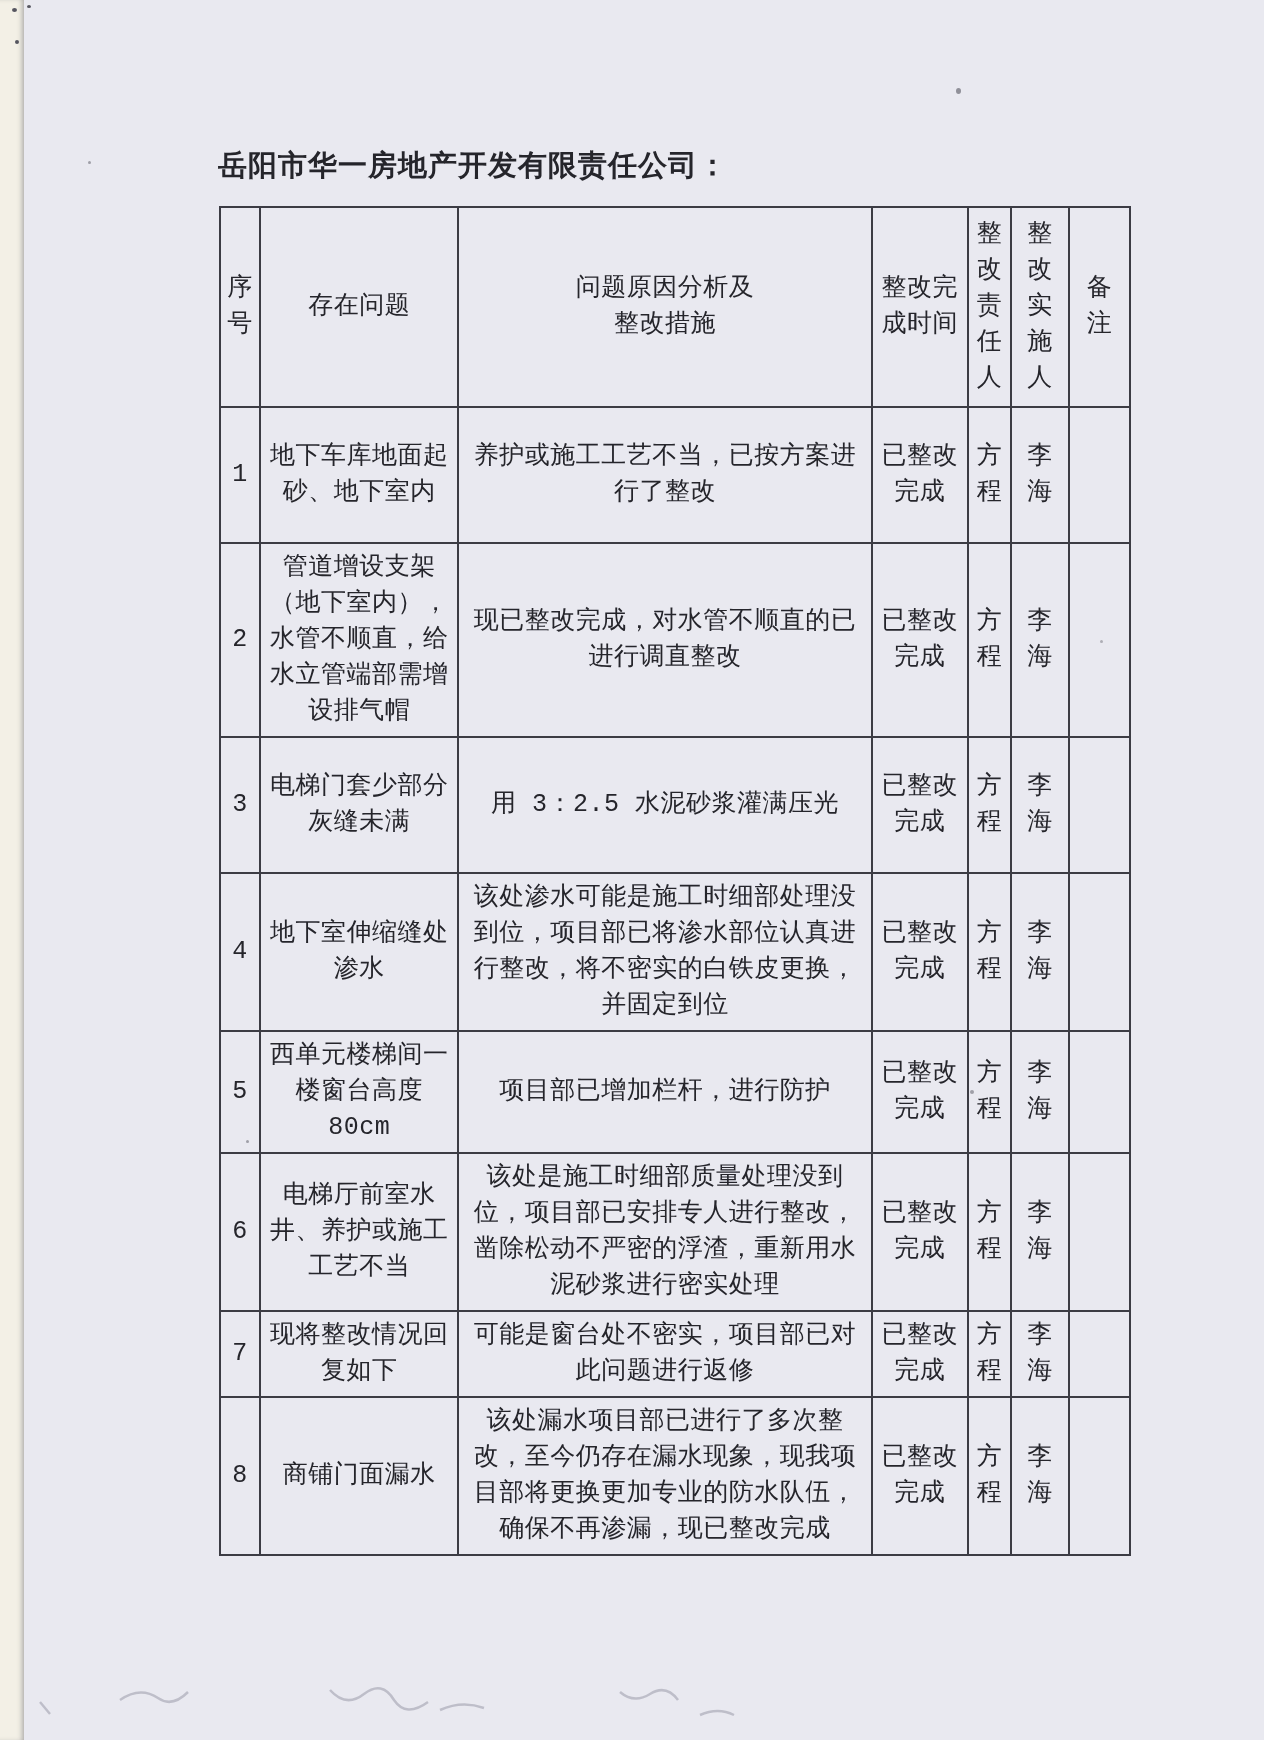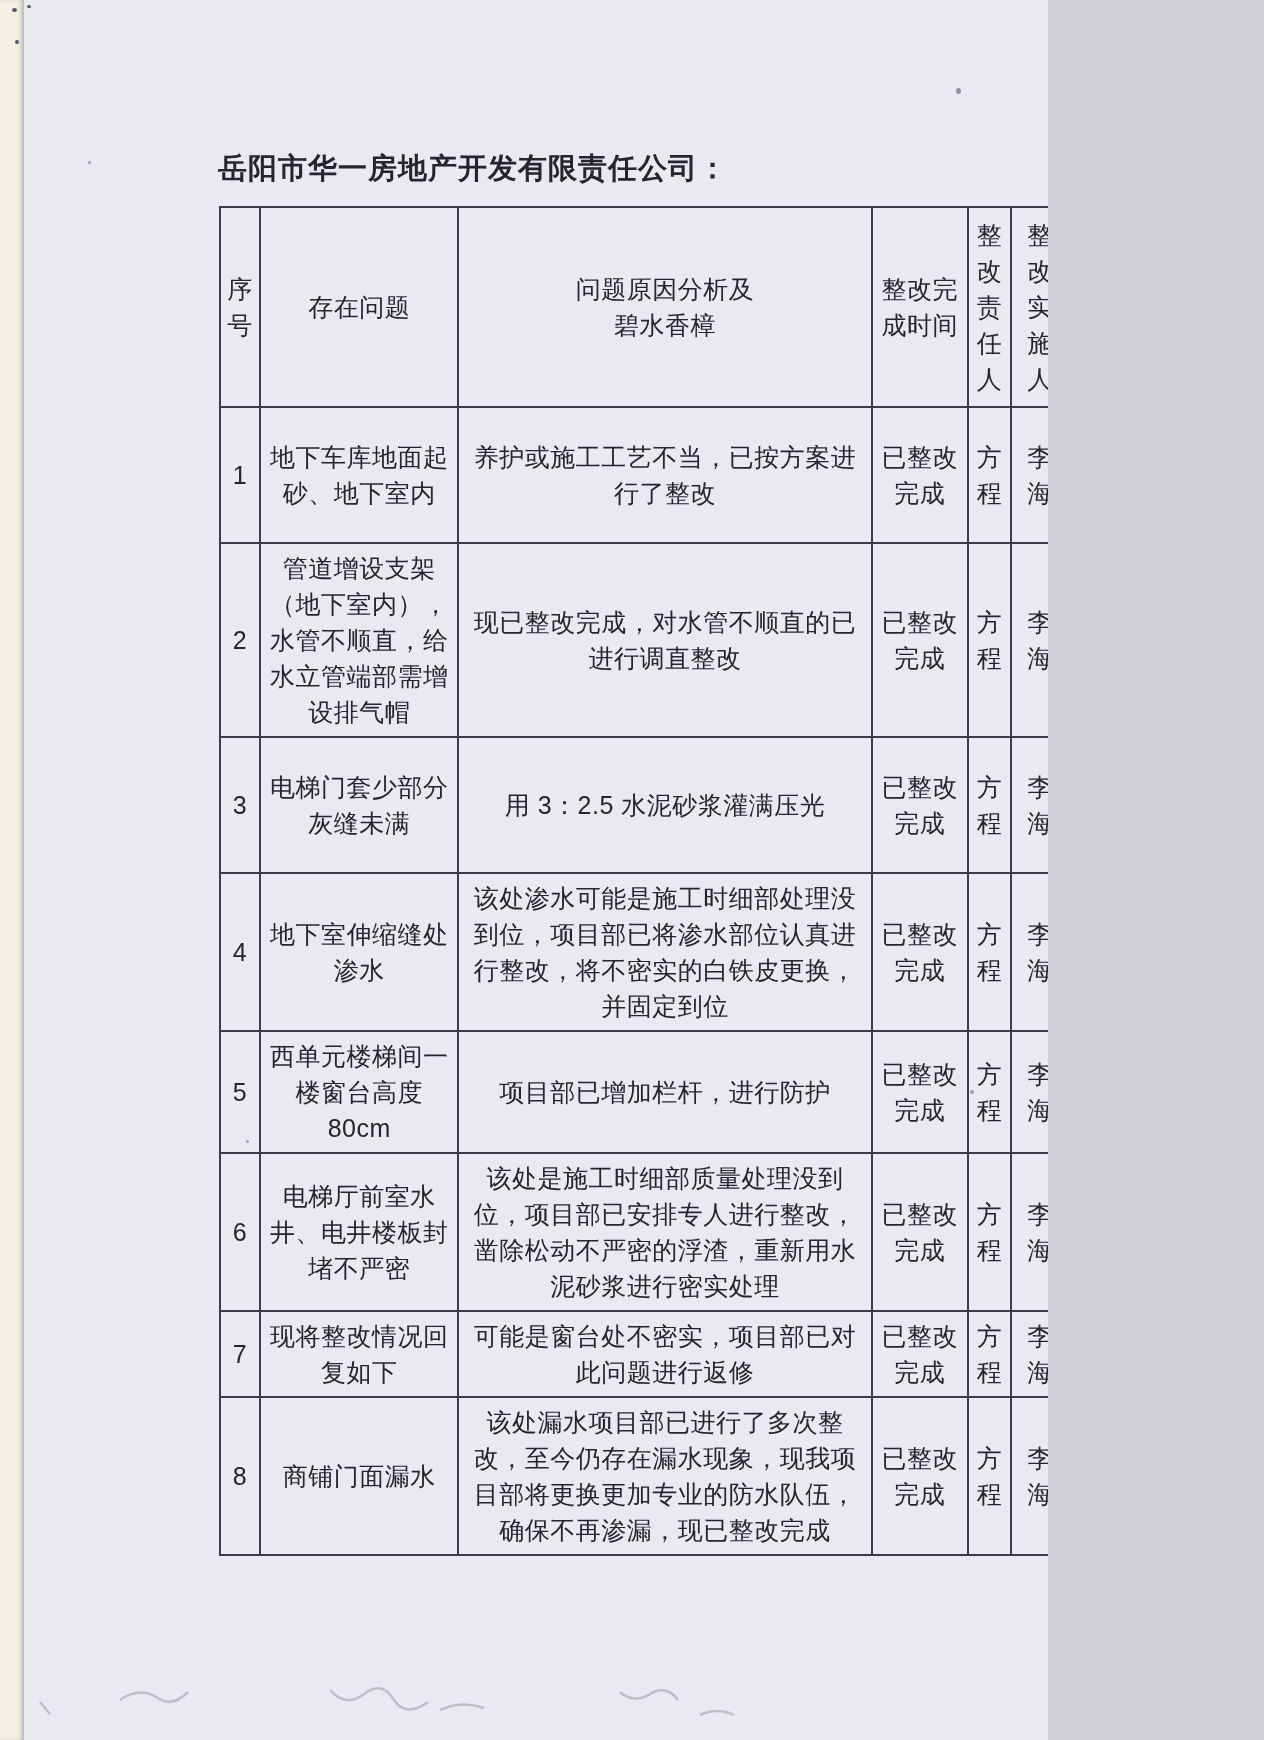--- a/index.html
+++ b/index.html
@@ -1,20 +1,20 @@
 <!DOCTYPE html>
 <html style="--bg: #e9e9f0; --edge: #f3f0e6; --ink: #25252b; --line: #3c3c44;"><head>
 <meta charset="utf-8">
 <style>
   html,body{margin:0;padding:0;background:#cfcfd6;}
   .page{
     position:relative;
-    width:1048px;height:1740px;
+    width:1264px;height:1740px;
     background:var(--bg,#e9e9f0);
-    font-family:Liberation Sans, sans-serif;
+    font-family:Liberation Mono, monospace;
     color:var(--ink,#25252b);
     overflow:hidden;
   }
   
   .edge-strip{
     position:absolute;left:0;top:0;width:24px;height:1740px;
     background:var(--edge,#f3f0e6);
     box-shadow:inset -4px 0 5px -2px rgba(90,90,100,.45);
   }
   .content{position:absolute;left:218px;top:148px;width:916px;}
@@ -95,21 +95,21 @@
         <col class="c4">
           <col class="c5">
           <col class="c6">
       </colgroup>
       <thead>
         <tr>
           <th>序
 号</th>
           <th>存在问题</th>
           <th>问题原因分析及
-碧水香樟</th>
+整改措施</th>
           <th>整改完
 成时间</th>
           <th>整
 改
 责
 任
 人</th>
           <th>整
 改
 实
@@ -175,21 +175,21 @@
             <td>已整改
 完成</td>
             <td>方
 程</td>
             <td>李
 海</td>
             <td></td>
           </tr>
           <tr>
             <td>6</td>
-            <td>电梯厅前室水井、电井楼板封堵不严密</td>
+            <td>电梯厅前室水井、养护或施工工艺不当</td>
             <td>该处是施工时细部质量处理没到位，项目部已安排专人进行整改，凿除松动不严密的浮渣，重新用水泥砂浆进行密实处理</td>
             <td>已整改
 完成</td>
             <td>方
 程</td>
             <td>李
 海</td>
             <td></td>
           </tr>
           <tr>

